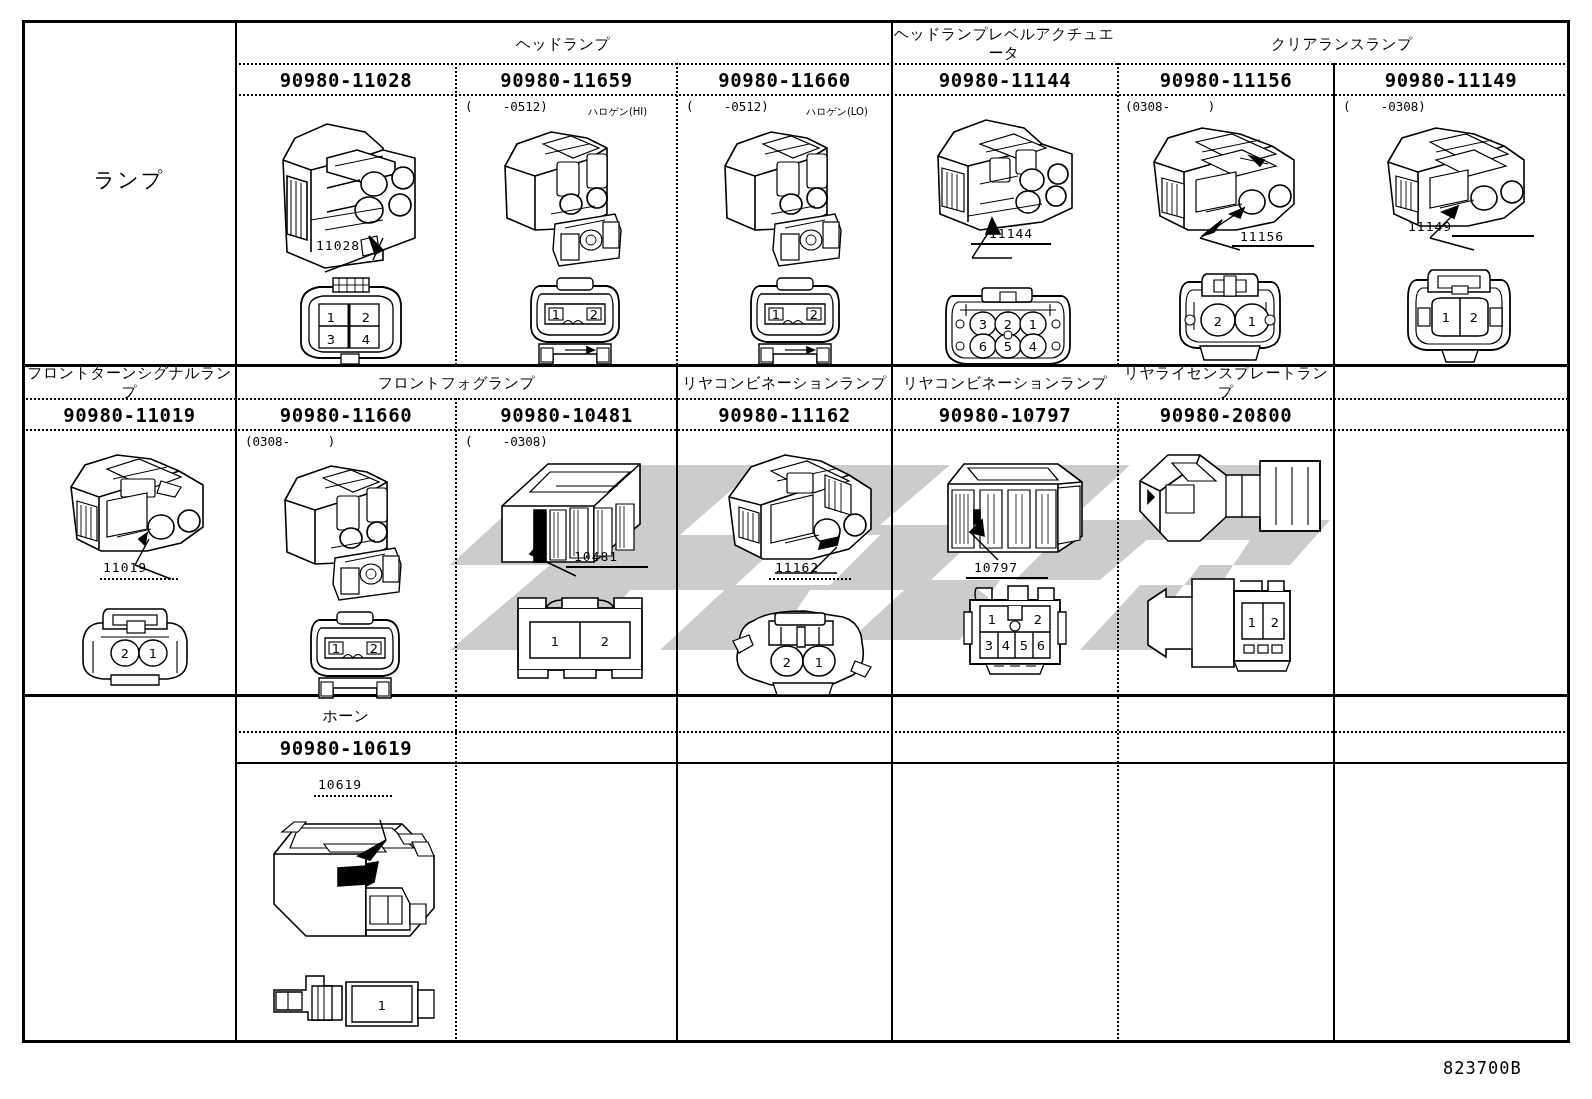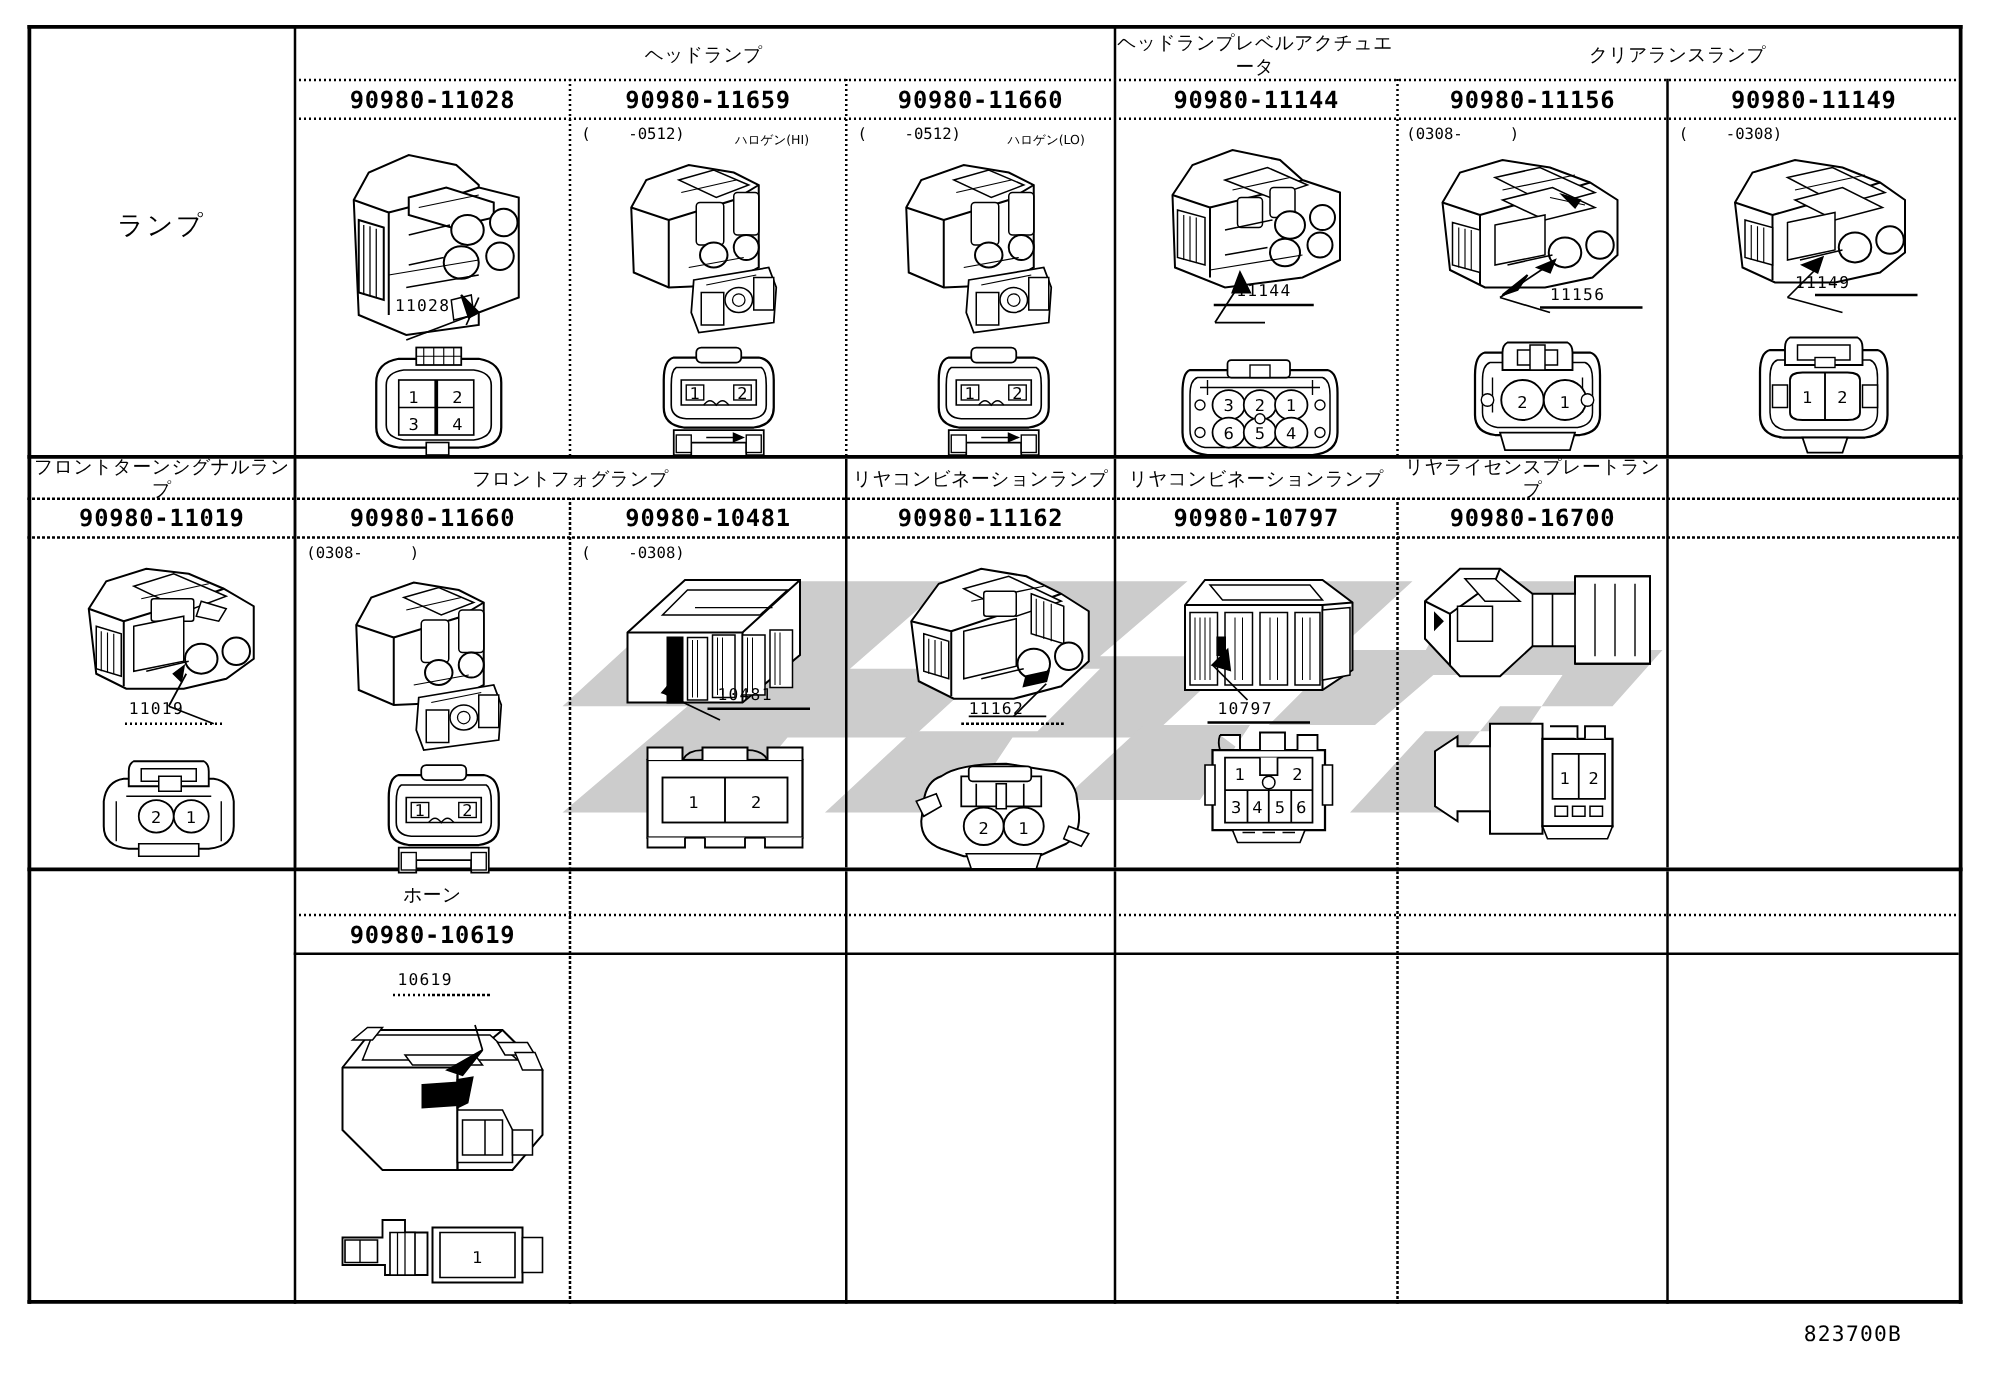--- a/index.html
+++ b/index.html
@@ -109,21 +109,21 @@
   <div class="cell grp-label" style="left:237px;top:368px;width:439px;height:30px;">フロントフォグランプ</div>
   <div class="cell grp-label" style="left:678px;top:368px;width:213px;height:30px;">リヤコンビネーションランプ</div>
   <div class="cell grp-label" style="left:893px;top:368px;width:224px;height:30px;">リヤコンビネーションランプ</div>
   <div class="cell grp-label" style="left:1119px;top:368px;width:214px;height:30px;">リヤライセンスプレートランプ</div>
 
   <div class="cell pn" style="left:24px;top:400px;width:211px;height:29px;">90980-11019</div>
   <div class="cell pn" style="left:237px;top:400px;width:218px;height:29px;">90980-11660</div>
   <div class="cell pn" style="left:457px;top:400px;width:219px;height:29px;">90980-10481</div>
   <div class="cell pn" style="left:678px;top:400px;width:213px;height:29px;">90980-11162</div>
   <div class="cell pn" style="left:893px;top:400px;width:224px;height:29px;">90980-10797</div>
-  <div class="cell pn" style="left:1119px;top:400px;width:214px;height:29px;">90980-16700</div>
+  <div class="cell pn" style="left:1119px;top:400px;width:214px;height:29px;">90980-20800</div>
 
   <div class="note" style="left:245px;top:434px;">(0308-     )</div>
   <div class="note" style="left:465px;top:434px;">(    -0308)</div>
 
   <div class="cell grp-label" style="left:237px;top:701px;width:218px;height:30px;">ホーン</div>
   <div class="cell pn" style="left:237px;top:733px;width:218px;height:29px;">90980-10619</div>
 
   <div class="dwg" style="left:265px;top:110px;">
     <svg width="180" height="250" viewBox="0 0 180 250" fill="none" stroke="#000" stroke-width="1.6">
       <path d="M18 50 L30 28 L62 14 L100 22 L118 38 L118 40 L150 48 L150 128 L118 140 L118 150 L60 158 L22 142 Z" fill="#fff"></path>
@@ -352,21 +352,21 @@
       <rect x="84" y="168" width="16" height="8" fill="#fff" stroke-width="1.1"></rect>
       <path d="M64 186 Q64 180 74 180 L110 180 Q120 180 120 186 L120 212 Q120 218 110 218 L74 218 Q64 218 64 212 Z" fill="#fff" stroke-width="1.5"></path>
       <path d="M92 180 L92 218" stroke-width="1.5"></path>
       <rect x="50" y="190" width="12" height="18" fill="#fff" stroke-width="1.2"></rect>
       <rect x="122" y="190" width="12" height="18" fill="#fff" stroke-width="1.2"></rect>
       <path d="M74 232 L110 232 L106 244 L78 244 Z" fill="#fff" stroke-width="1.4"></path>
       <text class="pinno" x="78" y="204" text-anchor="middle" stroke="none" fill="#000" font-size="15">1</text>
       <text class="pinno" x="106" y="204" text-anchor="middle" stroke="none" fill="#000" font-size="15">2</text>
     </svg>
   </div>
-  <div class="callout" style="left:1408px;top:219px;margin-left:28px;">11149</div>
+  <div class="callout" style="left:1408px;top:219px;">11149</div>
   <div class="grid solid" style="left:1452px;top:235px;width:82px;height:2px;"></div>
 
   <div class="dwg" style="left:55px;top:445px;">
     <svg width="170" height="240" viewBox="0 0 170 240" fill="none" stroke="#000" stroke-width="1.6">
       <path d="M16 42 L30 20 L62 10 L96 14 L124 26 L148 40 L148 82 L126 98 L92 106 L46 106 L22 94 Z" fill="#fff"></path>
       <path d="M16 42 L44 52 L44 104" fill="none"></path>
       <path d="M44 52 L96 36 L124 26" fill="none"></path>
       <path d="M52 24 L84 14 L126 32 L94 44 Z" fill="#fff" stroke-width="1.2"></path>
       <path d="M58 34 L112 22" stroke-width="1"></path>
       <rect x="66" y="34" width="34" height="18" rx="2" fill="#fff" stroke-width="1.2"></rect>

